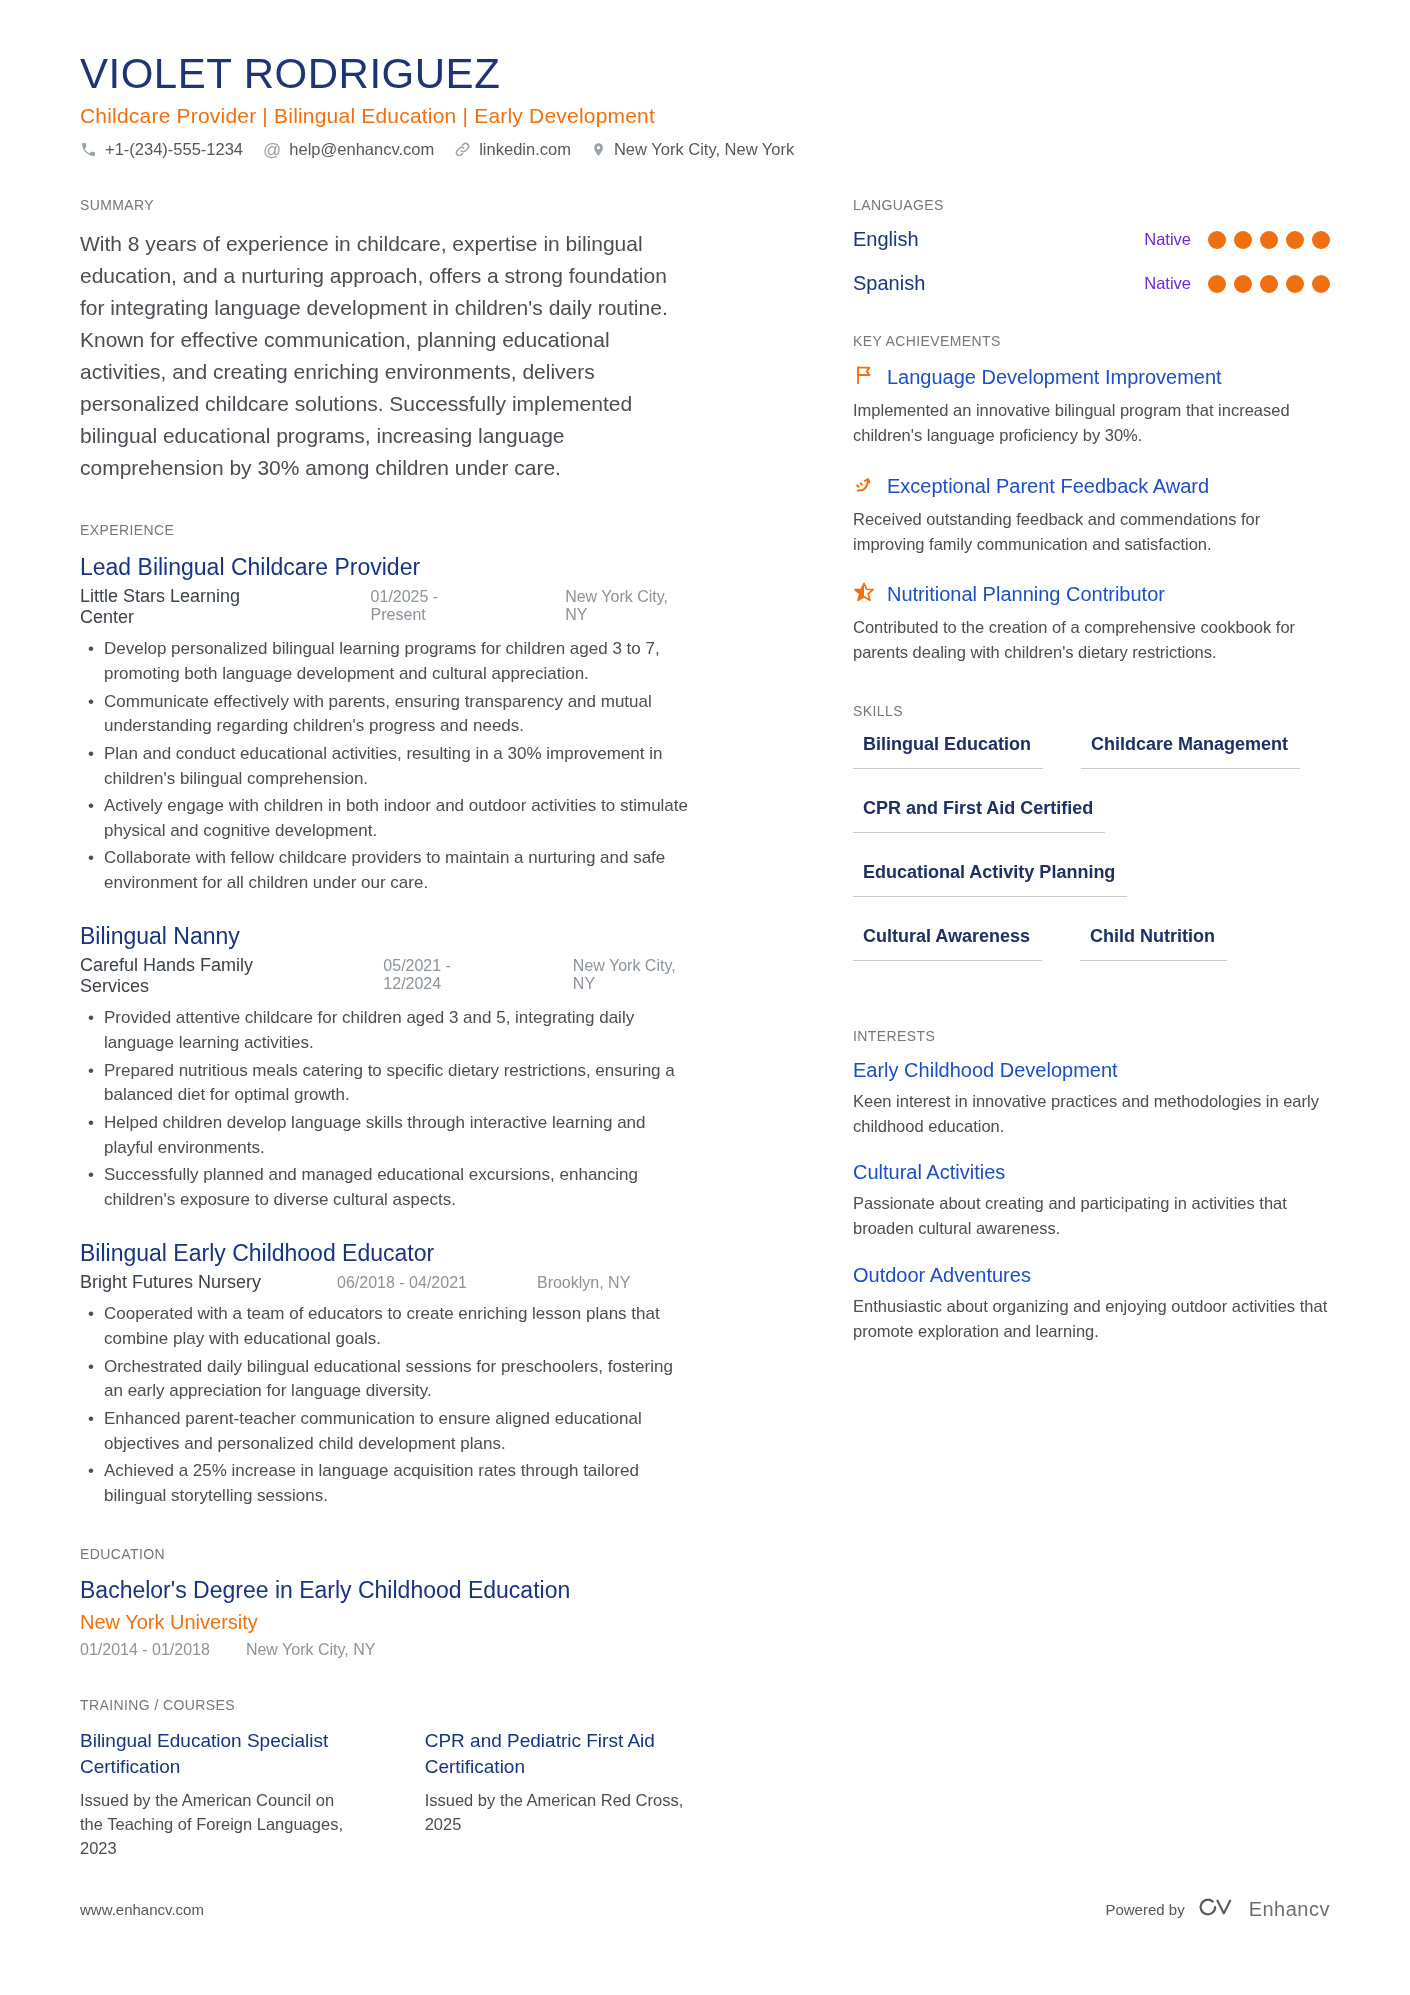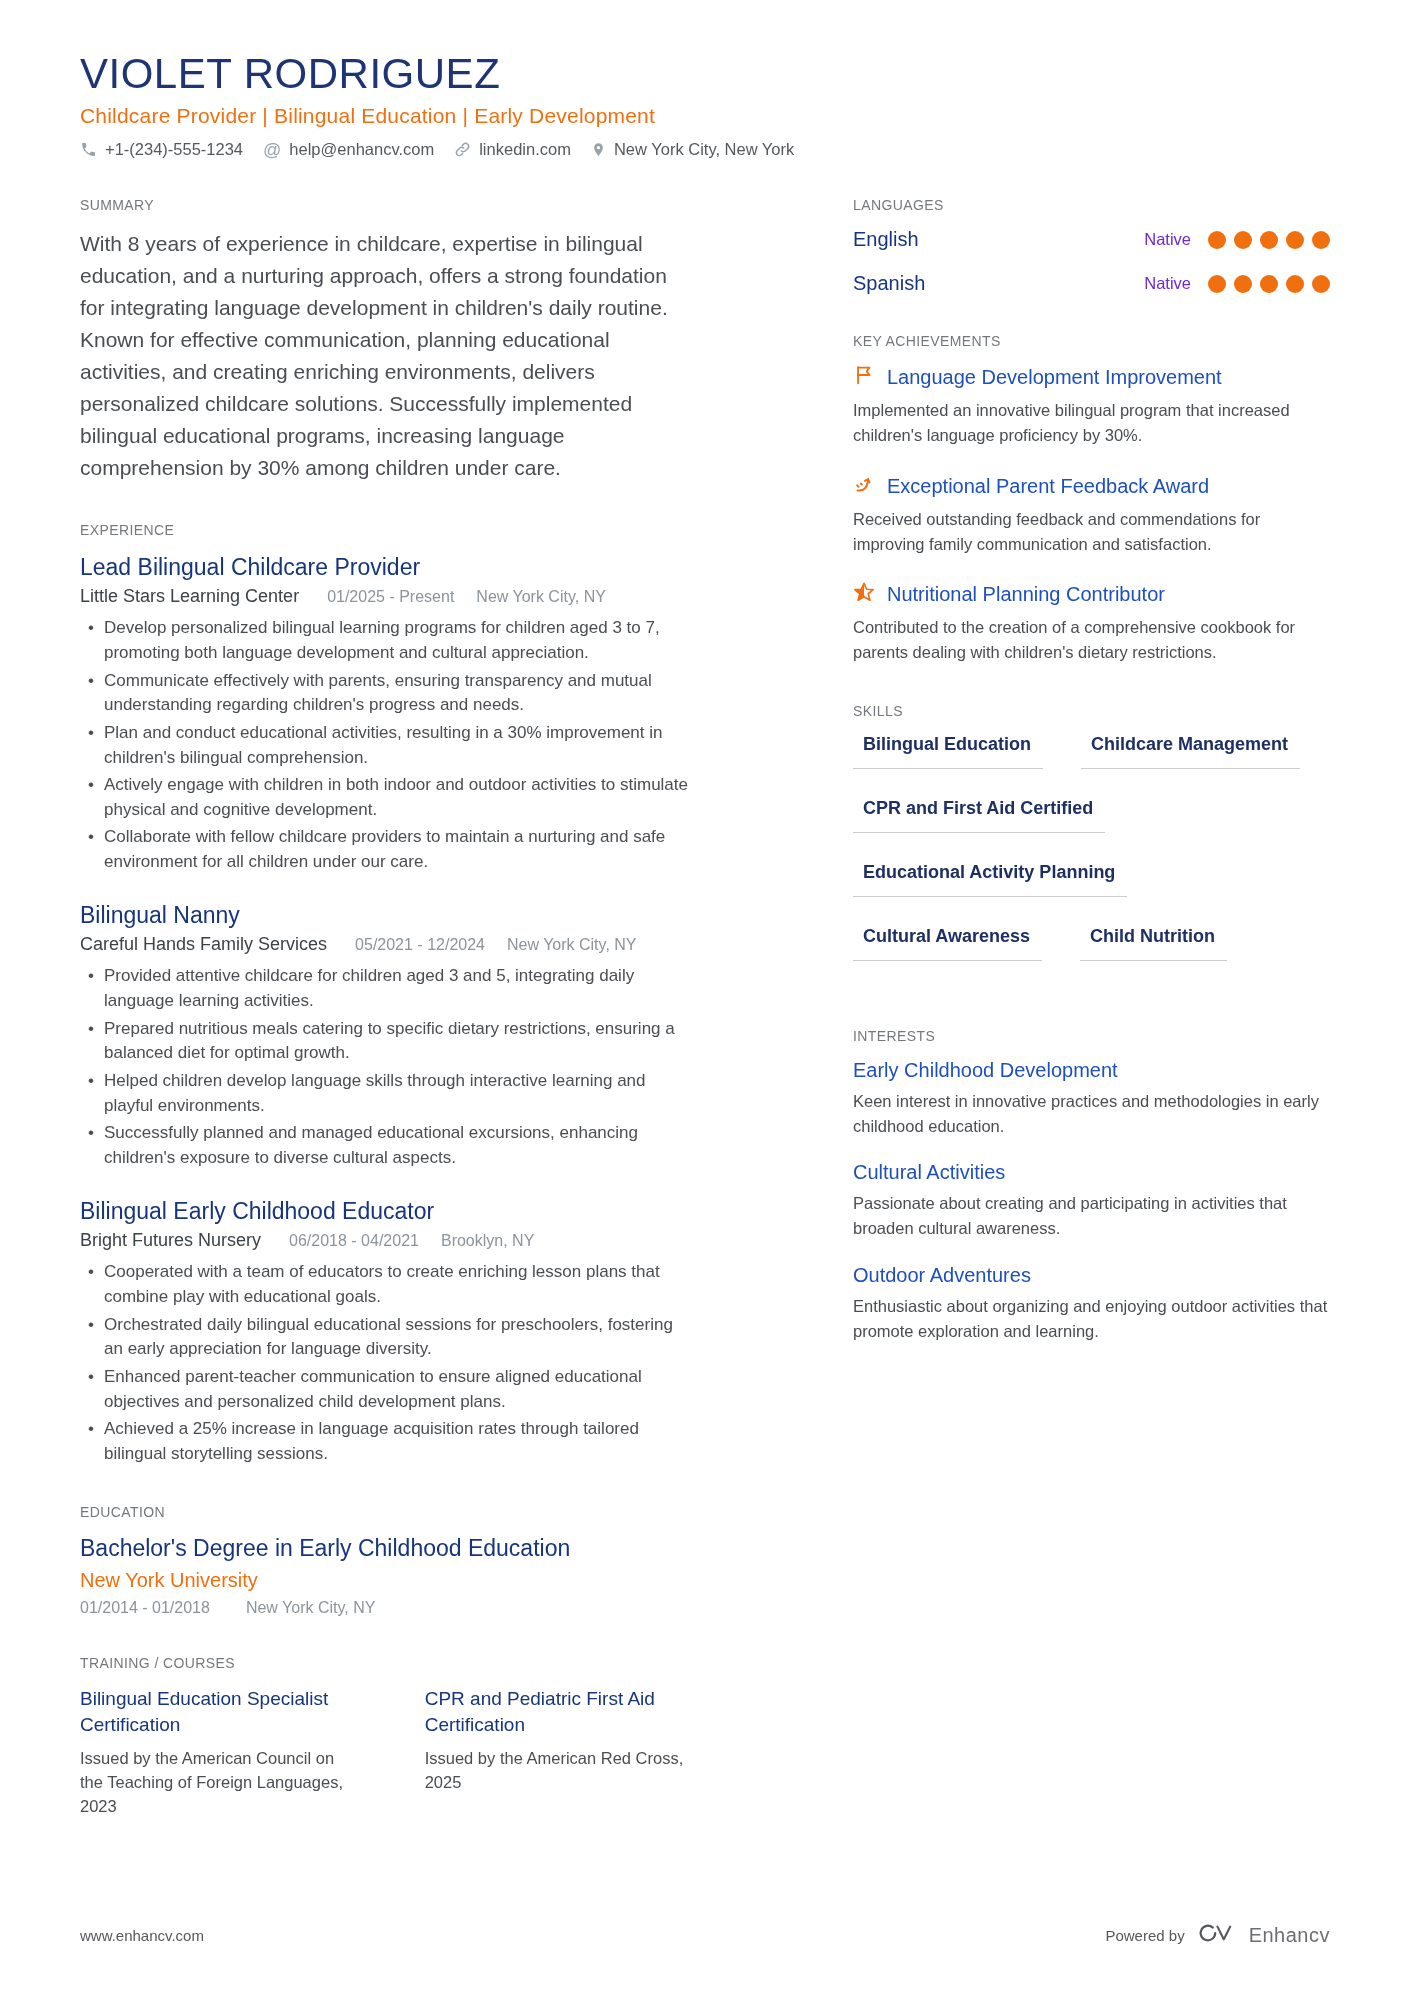--- a/index.html
+++ b/index.html
@@ -37,21 +37,21 @@
     font-size:14px; color:#74787d; letter-spacing:.4px;
     margin-bottom:15px;
   }
   .section { margin-top:38px; }
   .section:first-child { margin-top:0; }
   
   .summary-text { font-size:21px; line-height:1.52; color:#4a4d52; }
   .job { margin-bottom:26px; }
   .job:last-child { margin-bottom:0; }
   .job-title { font-size:23px; font-weight:500; color:#17357d; line-height:1.25; }
-  .job-meta { display:flex; align-items:baseline; margin-top:5px; margin-bottom:9px; }
+  .job-meta { display:flex; align-items:baseline; margin-top:5px; margin-bottom:9px;gap:48px; }
   .company { font-size:18px; font-weight:500; color:#3c4249; }
   .dates { font-size:16px; color:#8c939b; margin-left:28px; }
   .loc   { font-size:16px; color:#8c939b; margin-left:22px; }
   ul.bullets { list-style:none; }
   ul.bullets li {
     position:relative; padding-left:24px;
     font-size:17px; line-height:1.45; color:#4a4d52;
     margin-bottom:3px;
   }
   ul.bullets li::before {
@@ -85,21 +85,21 @@
     padding:0 12px 13px 10px;
     margin-bottom:29px;
     white-space:nowrap;
   }
   .interest { margin-bottom:23px; }
   .interest:last-child { margin-bottom:0; }
   .interest-title { font-size:20px; font-weight:500; color:#1d4fc0; }
   .interest-text { font-size:16.5px; line-height:1.5; color:#4a4d52; margin-top:7px; }
   
   .footer {
-    position:absolute; left:80px; right:80px; bottom:46px;
+    position:absolute; left:80px; right:80px; bottom:72px;
     display:flex; align-items:center;margin-top:22px;
   }
   .site { font-size:15px; color:#55585c; }
   .powered { margin-left:auto; display:flex; align-items:center; gap:12px; }
   .powered-label { font-size:15px; color:#55585c; }
   .brand-word { font-size:20px; color:#6a6e73; letter-spacing:.5px; }
 </style>
 </head>
 <body>
 

